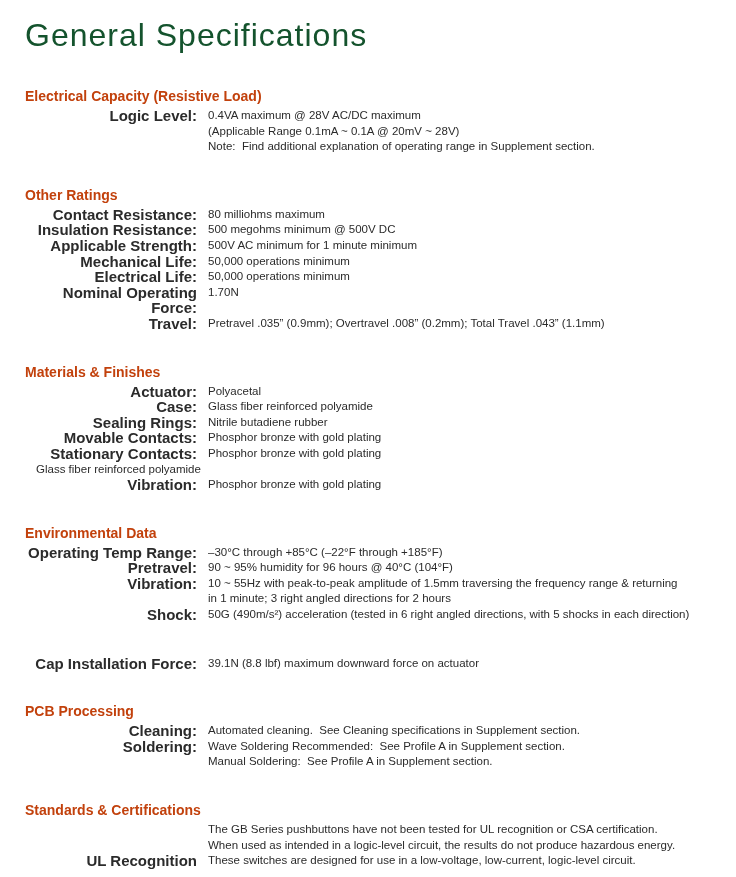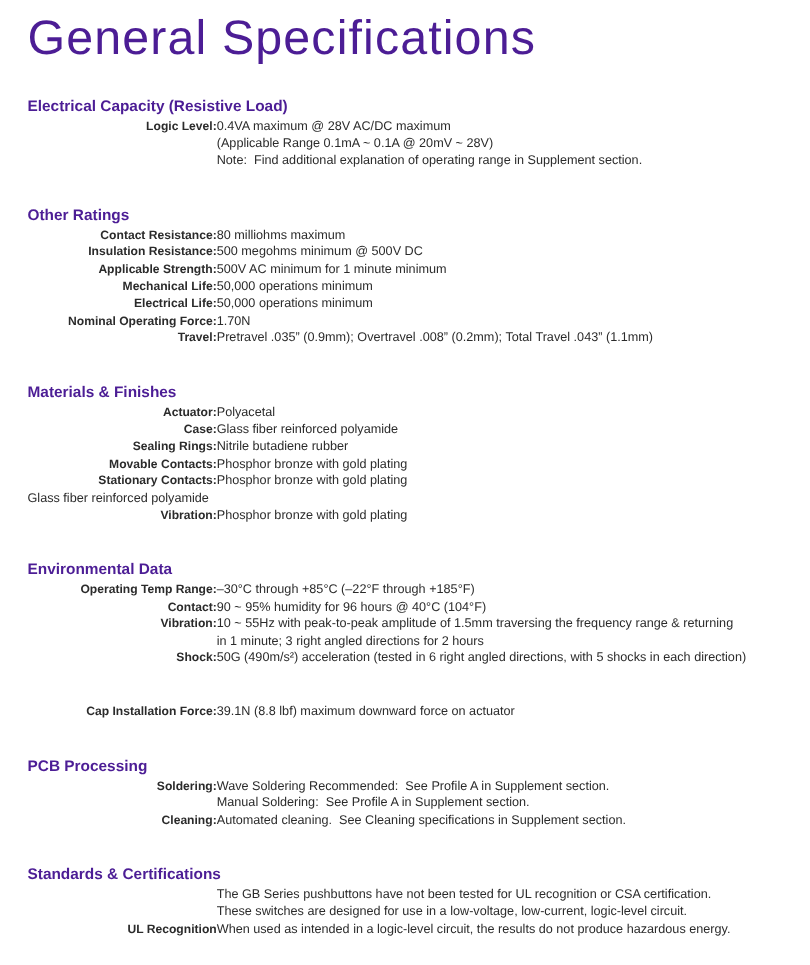--- a/index.html
+++ b/index.html
@@ -11,54 +11,55 @@
     width: 736px;
     height: 877px;
     overflow: hidden;
     font-family: "Liberation Sans", "DejaVu Sans", sans-serif;
     color: #2b2b2b;
   }
   .page {
     padding: 10px 16px 0 25px;
   }
   .page-title {
-    font-size: 44px;
+    font-size: 32px;
     line-height: 50px;
     font-weight: 200;
     letter-spacing: 1px;
-    color: #4c1d95;
+    color: #14532d;
     margin: 0 0 0 0;
   }
   .section {
     margin-top: 33px;
   }
   .section:first-of-type {
     margin-top: 29px;
   }
   .section-title {
     font-size: 14px;
     font-weight: bold;
-    color: #4c1d95;
+    color: #c2410c;
     line-height: 15px;
     margin: 0 0 4px 0;
   }
   .row {
     display: flex;
     align-items: flex-start;
   }
   .label {
     width: 172px;
     flex: 0 0 172px;
     text-align: right;
     font-weight: bold;
-    font-size: 11px;
+    font-size: 15px;
     line-height: 15.6px;
     white-space: pre-wrap;
   }
   .value {
+    margin-left: 11px;
     font-size: 11.5px;
     line-height: 15.6px;
   }
   .value .line {
     white-space: pre-wrap;
   }
 </style>
 </head>
 <body>
 
@@ -171,21 +172,21 @@
 
   <div class="section">
     <div class="section-title">Environmental Data</div>
     <div class="row">
       <div class="label">Operating Temp Range:</div>
       <div class="value">
         <div class="line">–30°C through +85°C (–22°F through +185°F)</div>
       </div>
     </div>
     <div class="row">
-      <div class="label">Contact:</div>
+      <div class="label">Pretravel:</div>
       <div class="value">
         <div class="line">90 ~ 95% humidity for 96 hours @ 40°C (104°F)</div>
       </div>
     </div>
     <div class="row">
       <div class="label">Vibration:</div>
       <div class="value">
         <div class="line">10 ~ 55Hz with peak-to-peak amplitude of 1.5mm traversing the frequency range &amp; returning</div>
         <div class="line">in 1 minute; 3 right angled directions for 2 hours</div>
       </div>
@@ -203,42 +204,42 @@
       <div class="label">Cap Installation Force:</div>
       <div class="value">
         <div class="line">39.1N (8.8 lbf) maximum downward force on actuator</div>
       </div>
     </div>
   </div>
 
   <div class="section">
     <div class="section-title">PCB Processing</div>
     <div class="row">
+      <div class="label">Cleaning:</div>
+      <div class="value">
+        <div class="line">Automated cleaning.  See Cleaning specifications in Supplement section.</div>
+      </div>
+    </div>
+    <div class="row">
       <div class="label">Soldering:</div>
       <div class="value">
         <div class="line">Wave Soldering Recommended:  See Profile A in Supplement section.</div>
         <div class="line">Manual Soldering:  See Profile A in Supplement section.</div>
-      </div>
-    </div>
-    <div class="row">
-      <div class="label">Cleaning:</div>
-      <div class="value">
-        <div class="line">Automated cleaning.  See Cleaning specifications in Supplement section.</div>
       </div>
     </div>
   </div>
 
   <div class="section">
     <div class="section-title">Standards &amp; Certifications</div>
     <div class="row">
       <div class="label">
         <div class="line">UL Recognition</div>
         
       </div>
       <div class="value">
         <div class="line">The GB Series pushbuttons have not been tested for UL recognition or CSA certification.</div>
+        <div class="line">When used as intended in a logic-level circuit, the results do not produce hazardous energy.</div>
         <div class="line">These switches are designed for use in a low-voltage, low-current, logic-level circuit.</div>
-        <div class="line">When used as intended in a logic-level circuit, the results do not produce hazardous energy.</div>
       </div>
     </div>
   </div>
 
 </div>
 
 </body></html>

